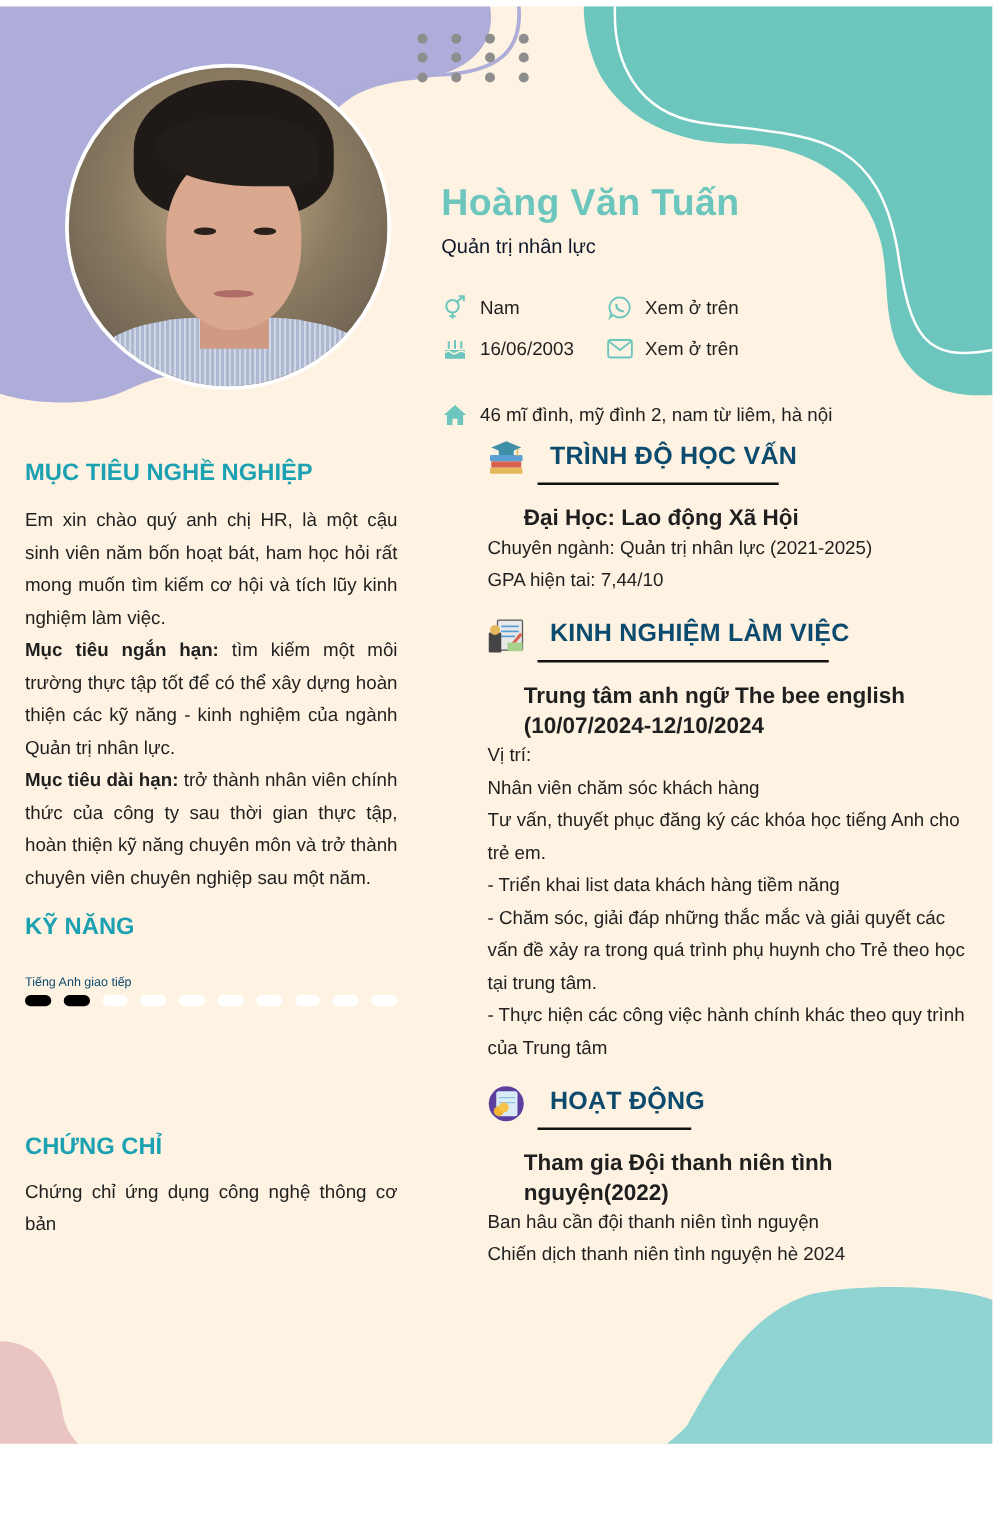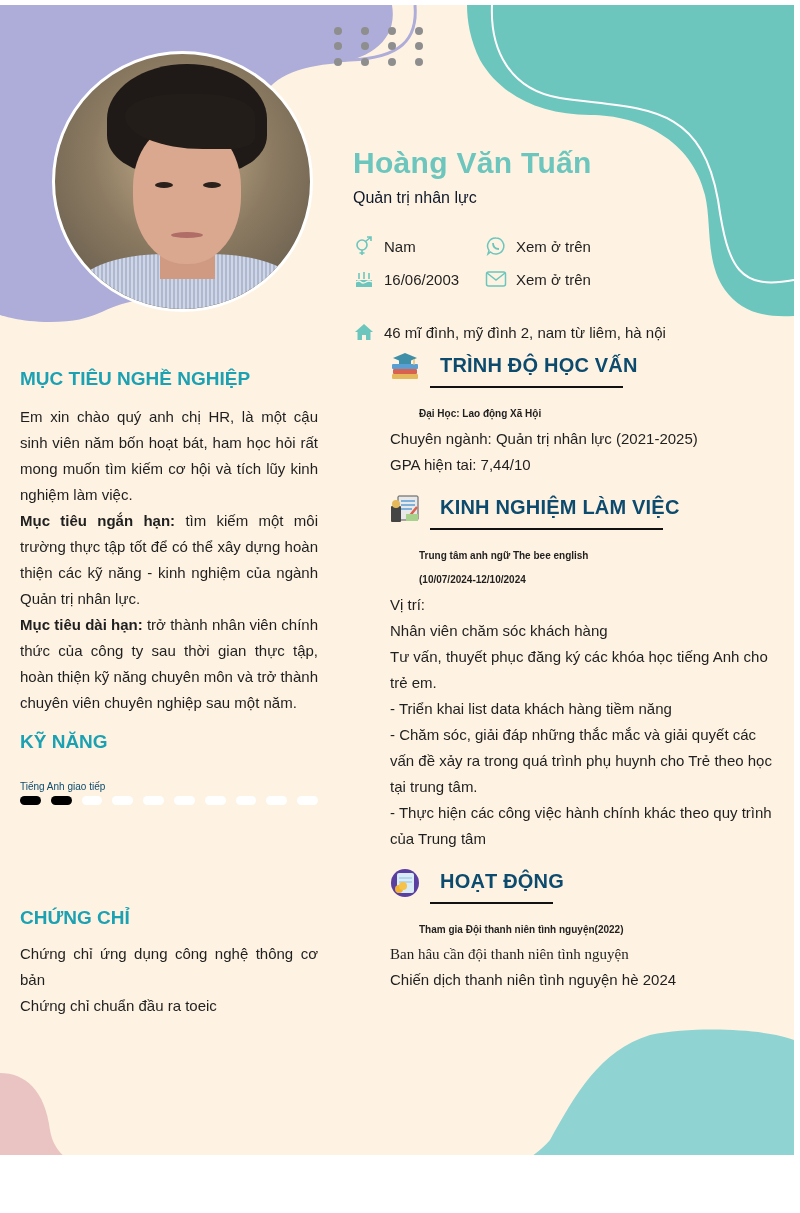--- a/index.html
+++ b/index.html
@@ -35,21 +35,21 @@
   .dots { display:flex; gap:10px; margin-top:4px; }
   .dot { width:21px; height:9px; border-radius:5px; background:#ffffff; }
   .dot.on { background:#000000; }
 
   .col-right { position:absolute; left:390px; width:385px; }
   .sec-head { position:relative; height:42px; }
   .sec-head .sicon { position:absolute; left:0; top:0; width:30px; height:30px; }
   .sec-head .stitle { position:absolute; left:50px; top:2px; font-size:20px; font-weight:bold; color:#0c4a6e; letter-spacing:0.2px; }
   .sec-head .uline { position:absolute; left:40px; top:34px; height:2px; background:#111; }
   .rtxt { font-size:15px; line-height:26px; color:#1f1f1f; }
-  .rtxt.bold { font-weight:bold; font-size:10px; line-height:24px;padding-left:29px; }
+  .rtxt.bold { font-weight:bold; font-size:18px; line-height:24px;padding-left:29px; }
 
   .watermark { position:absolute; left:658px; top:1166px; font-family:"Liberation Mono", "DejaVu Sans Mono", monospace; font-size:15px; color:#333; }
 </style>
 </head>
 <body>
 
 <div class="page">
 
   <svg class="bg" viewBox="0 0 794 1213">
 
@@ -165,21 +165,20 @@
           <span class="dot"></span>
           <span class="dot"></span>
           <span class="dot"></span>
       </div>
     </div>
   </div>
 
   <div class="col-left" style="top:907px;">
     <div class="sec-title-l">CHỨNG CHỈ</div>
     <div class="para" style="margin-top:12px;">Chứng chỉ ứng dụng công nghệ thông cơ bản</div>
-    <div class="para">Chứng chỉ chuẩn đầu ra toeic</div>
   </div>
 
   <div class="col-right" style="top:352px;">
     <div class="sec-head">
       <svg class="sicon" viewBox="0 0 30 30">
         <rect x="2" y="22" width="26" height="5" rx="1" fill="#e6b85c"></rect>
           <rect x="3" y="17" width="24" height="5" rx="1" fill="#d9614f"></rect>
           <rect x="2" y="12" width="26" height="5" rx="1" fill="#5a9fd4"></rect>
         <path d="M3,6 L15,1 L27,6 L15,11 Z" fill="#3f8fa8"></path>
           <rect x="9" y="7" width="12" height="5" fill="#3f8fa8"></rect>
@@ -227,19 +226,19 @@
           <rect x="7" y="5" width="17" height="20" rx="2" fill="#d8ebf7"></rect>
           <path d="M9,10 L22,10 M9,14 L22,14" stroke="#8fc1e3" stroke-width="1"></path>
         <circle cx="9" cy="21" r="4" fill="#f2b233"></circle>
           <circle cx="13" cy="18" r="4" fill="#f5c24a"></circle>
       </svg>
       <div class="stitle">HOẠT ĐỘNG</div>
       <div class="uline" style="width:123px;"></div>
     </div>
     <div style="margin-top:8px;">
       <div class="rtxt bold">Tham gia Đội thanh niên tình nguyện(2022)</div>
-      <div class="rtxt" style="margin-top:-1px;font-family:Liberation Serif, serif;">Ban hâu cần đội thanh niên tình nguyện</div>
+      <div class="rtxt" style="margin-top:-1px;">Ban hâu cần đội thanh niên tình nguyện</div>
       <div class="rtxt">Chiến dịch thanh niên tình nguyện hè 2024</div>
     </div>
   </div>
 
   <div class="watermark">∴ Timviec365.vn</div>
 </div>
 
 </body></html>

